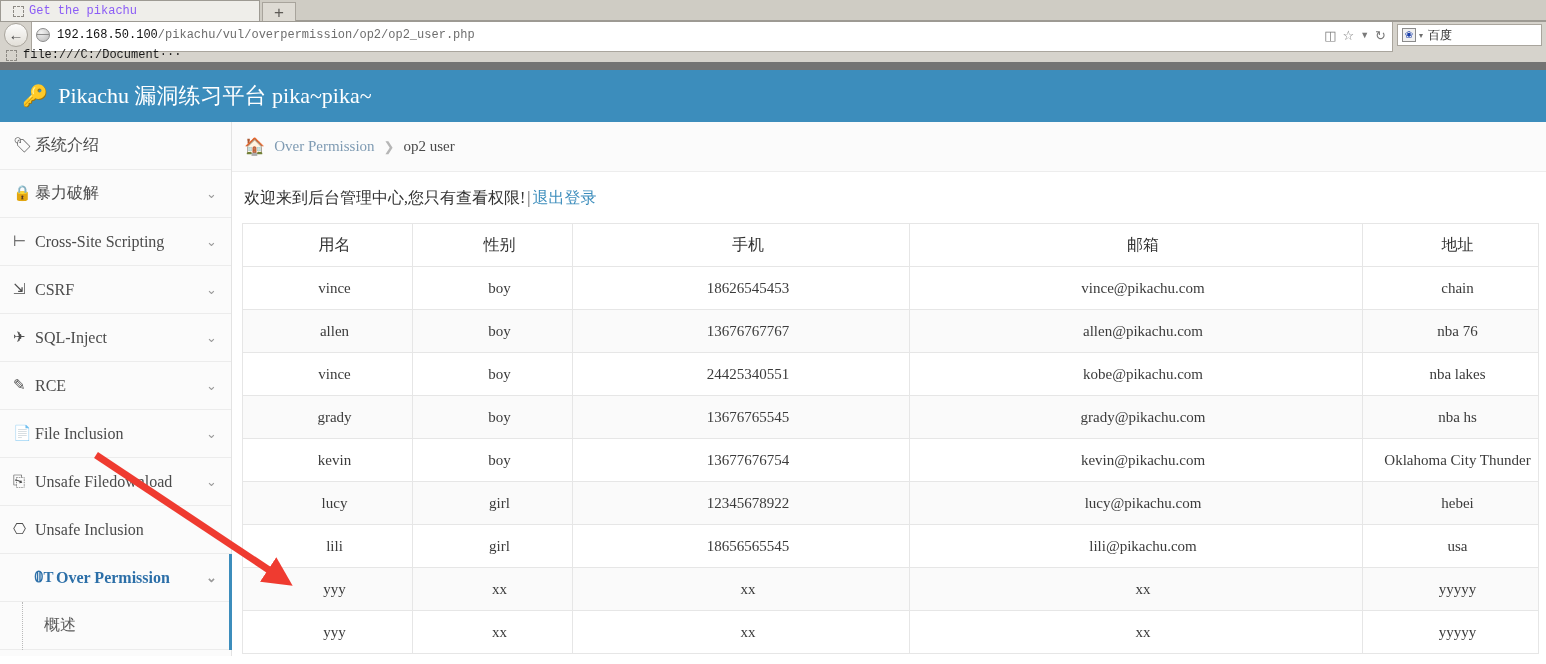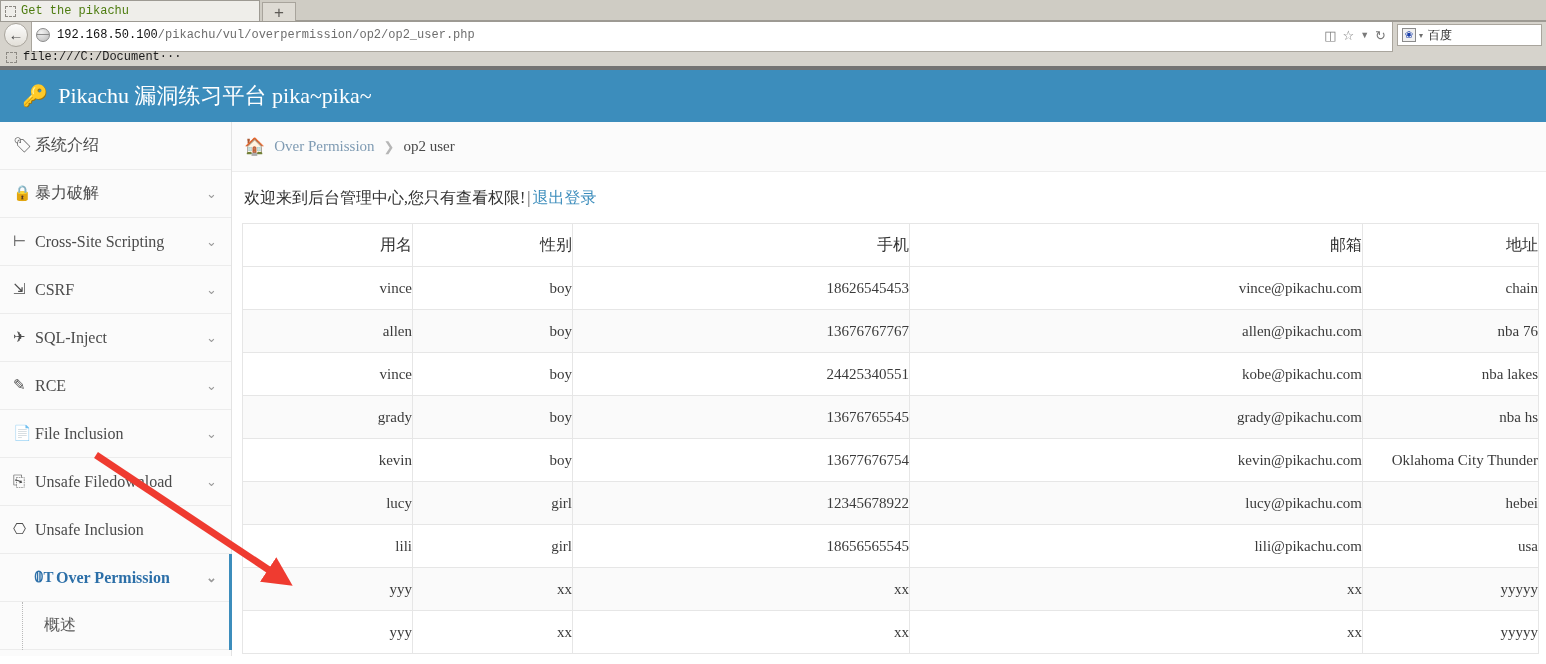--- a/index.html
+++ b/index.html
@@ -17,23 +17,23 @@
     height: 22px; background: #cfccc4;
     display: flex; align-items: flex-end;
     border-bottom: 1px solid #9d9a93;
     position: relative;
   }
   .tab-active {
     height: 21px; min-width: 260px; max-width: 260px;
     background: #efeeea;
     border: 1px solid #9d9a93; border-bottom: none;
     display: flex; align-items: center;
-    padding: 0 6px 0 4px;
+    padding: 0 6px 0 12px;
     font-family: "Liberation Mono", monospace;
-    font-size: 12px; color: #4d7c0f;
+    font-size: 12px; color: #8b5cf6;
     white-space: nowrap; overflow: hidden;
   }
   .tab-favicon {
     width: 11px; height: 11px;
     border: 1px dashed #8d8a84;
     margin-right: 5px; flex: 0 0 auto;
   }
   .tab-newbtn {
     width: 34px; height: 19px;
     background: #dedbd4;
@@ -97,21 +97,21 @@
     border: 1px solid #8a8a8a; flex: 0 0 auto;
     display: flex; align-items: center; justify-content: center;
     font-size: 10px; color: #1a3faa; line-height: 1;
   }
   .search-caret { color: #6d6d6d; font-size: 8px; margin: 0 5px 0 3px; }
   .search-label { font-size: 12px; color: #2b2b2b; font-family: "Liberation Sans", sans-serif;}
 
   #bookmark-bar {
     height: 22px; background: #d6d3cc;
     display: flex; align-items: center; padding-left: 6px;
-    border-bottom: 4px solid #737373;
+    border-bottom: 8px solid #737373;
   }
   .bm-icon { width: 11px; height: 11px; border: 1px dashed #8d8a84; margin-right: 6px; }
   .bm-label { font-family: "Liberation Mono", monospace; font-size: 12px; color: #1a1a1a; }
 
   
   #site-header {
     height: 52px; background: #3c8dbc;
     display: flex; align-items: center; padding-left: 22px;
   }
   .key-icon { color: #ffffff; font-size: 21px; margin-right: 10px; line-height: 1; }
@@ -184,21 +184,21 @@
   
   #user-table { width: 1296px; margin-left: 10px; border-collapse: collapse; table-layout: fixed; }
   #user-table col.c-name { width: 170px; }
   #user-table col.c-sex  { width: 160px; }
   #user-table col.c-phone{ width: 337px; }
   #user-table col.c-mail { width: 453px; }
   #user-table col.c-addr { width: 176px; }
   #user-table th, #user-table td {
     border: 1px solid #e6e6e6;
     height: 43px; padding: 0 0 0 14px;
-    text-align: right; font-weight: normal;
+    text-align: center; font-weight: normal;
     font-size: 15px; color: #3b3b3b;
     overflow: hidden; white-space: nowrap;
   }
   #user-table th { font-size: 16px; color: #333333; background: #ffffff; }
   #user-table tbody tr:nth-child(even) td { background: #fafafa; }
 
   
   #arrow-overlay { position: absolute; left: 0; top: 0; width: 1546px; height: 664px; pointer-events: none; }
 </style>
 </head>

